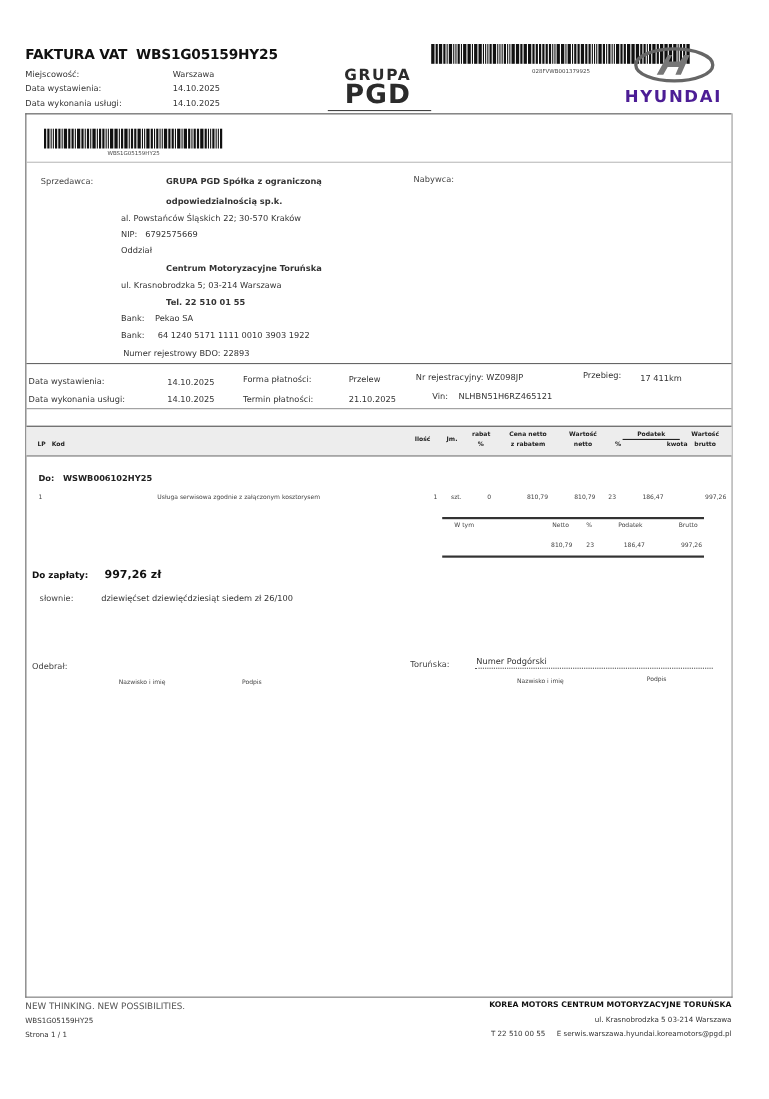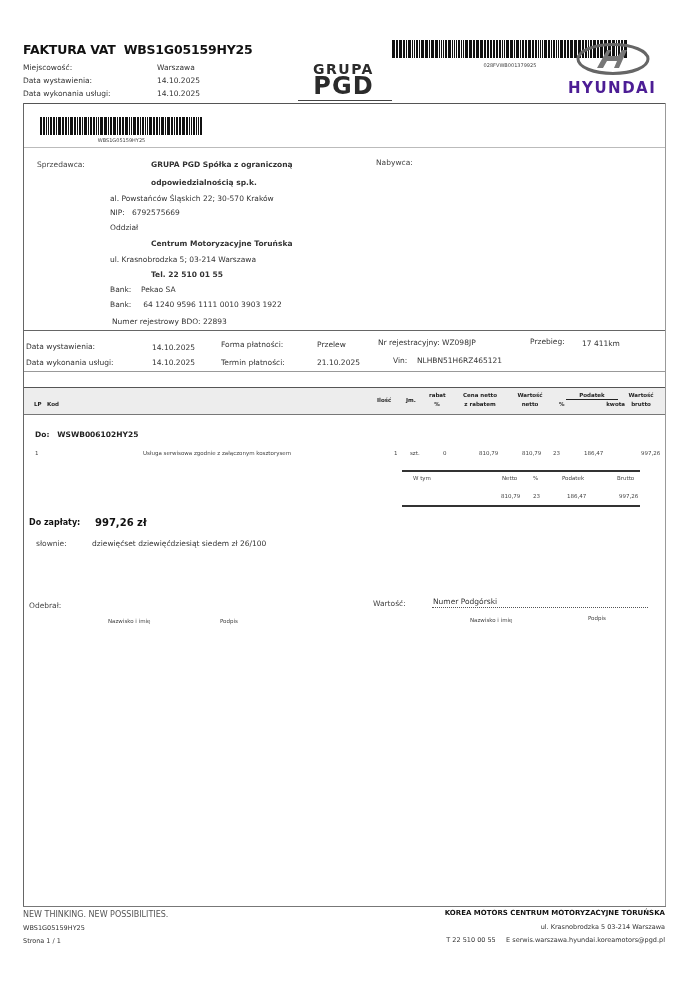--- a/index.html
+++ b/index.html
@@ -239,21 +239,21 @@
   <span>NIP:</span>&nbsp;&nbsp;&nbsp;<span>6792575669</span>
 </div>
 <div class="abs seller-line" style="top:223px">Oddział</div>
 <div class="abs seller-line bold" style="top:239px">Centrum Motoryzacyjne Toruńska</div>
 <div class="abs seller-line" style="top:255px">ul. Krasnobrodzka 5;   03-214 Warszawa</div>
 <div class="abs seller-line bold" style="top:270px">Tel.  22 510 01 55</div>
 <div class="abs seller-line" style="top:285px">
   <span>Bank:</span>&nbsp;&nbsp;&nbsp;&nbsp;<span>Pekao SA</span>
 </div>
 <div class="abs seller-line" style="top:300px">
-  <span>Bank:</span>&nbsp;&nbsp;&nbsp;&nbsp;&nbsp;<span>64 1240 9596 1111 0010 3903 1922</span>
+  <span>Bank:</span>&nbsp;&nbsp;&nbsp;&nbsp;&nbsp;<span>64 1240 5171 1111 0010 3903 1922</span>
 </div>
 <div class="abs seller-line" style="top:317px; left:112px;">Numer rejestrowy BDO: 22893</div>
 
 <div class="abs buyer-label">Nabywca:</div>
 
 <div class="abs hline" style="left:24px; top:330px; width:641px; background:#666;"></div>
 
 <div class="abs info-row" style="left:26px; top:342px">Data wystawienia:</div>
 <div class="abs info-row" style="left:152px; top:343px">14.10.2025</div>
 <div class="abs info-row" style="left:26px; top:358px">Data wykonania usługi:</div>
@@ -336,21 +336,21 @@
 
 <div class="abs" style="left:29px; top:518px; font-size:8px; font-weight:bold; color:#111;">Do zapłaty:</div>
 <div class="abs" style="left:95px; top:517px; font-size:10px; font-weight:bold; color:#111;">997,26 zł</div>
 <div class="abs" style="left:36px; top:539px; font-size:7.5px; color:#444;">słownie:</div>
 <div class="abs" style="left:92px; top:539px; font-size:7.5px; color:#333;">dziewięćset dziewięćdziesiąt siedem zł 26/100</div>
 
 <div class="abs" style="left:29px; top:601px; font-size:7.5px; color:#444;">Odebrał:</div>
 <div class="abs t-tiny" style="left:108px; top:618px;">Nazwisko i imię</div>
 <div class="abs t-tiny" style="left:220px; top:618px;">Podpis</div>
 
-<div class="abs" style="left:373px; top:599px; font-size:7.5px; color:#444;">Wartość:</div>
+<div class="abs" style="left:373px; top:599px; font-size:7.5px; color:#444;">Toruńska:</div>
 <div class="abs" style="left:433px; top:597px; font-size:7.5px; color:#333;">Numer Podgórski</div>
 <div class="abs sig-dots"></div>
 <div class="abs t-tiny" style="left:470px; top:617px;">Nazwisko i imię</div>
 <div class="abs t-tiny" style="left:588px; top:615px;">Podpis</div>
 
 <div class="abs footer-left" style="top:910px; font-size:8px; color:#555;">NEW THINKING. NEW POSSIBILITIES.</div>
 <div class="abs footer-left" style="top:924px; font-size:6.5px;">WBS1G05159HY25</div>
 <div class="abs footer-left" style="top:937px; font-size:6.5px;">Strona  1 / 1</div>
 
 <div class="abs footer-right" style="top:909px; font-weight:bold; color:#111; font-size:7px;">KOREA MOTORS CENTRUM MOTORYZACYJNE TORUŃSKA</div>

